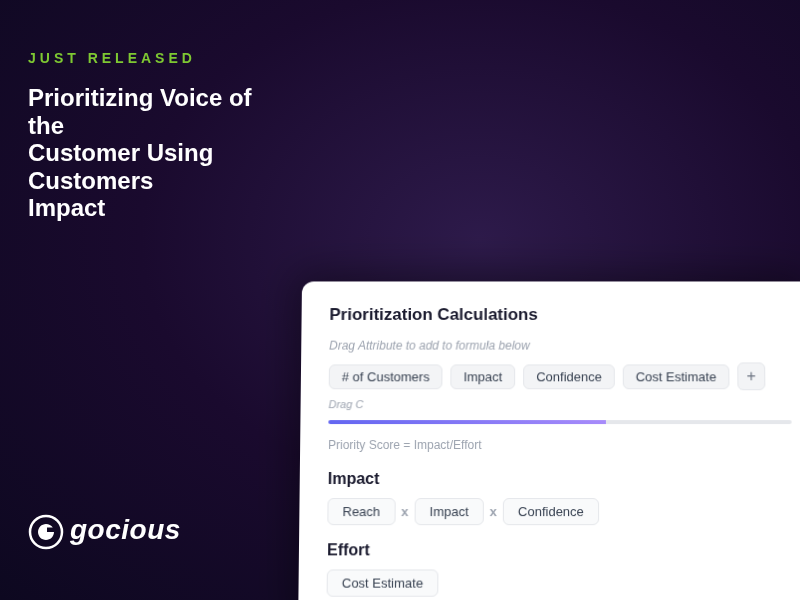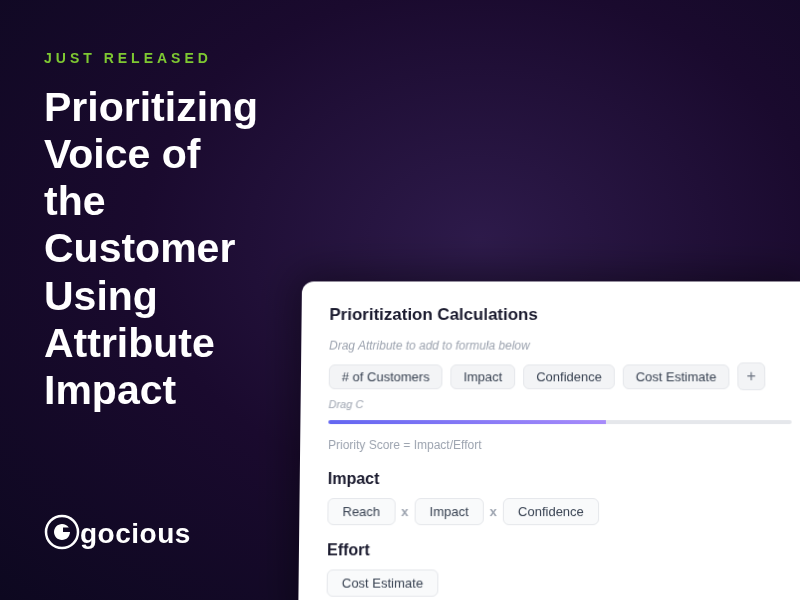--- a/index.html
+++ b/index.html
@@ -18,49 +18,50 @@
       inset: 0;
       background: radial-gradient(ellipse at 60% 40%, #2d1a4a 0%, #1a0a2e 50%, #0d0820 100%);
     }
 
     .left-panel {
       position: absolute;
       left: 0;
       top: 0;
       width: 310px;
       height: 600px;
-      padding: 50px 44px;
+      padding: 50px 28px;
       display: flex;
       flex-direction: column;
       justify-content: space-between;
       z-index: 2;
     }
 
     .top-content {}
 
     .just-released {
       font-size: 14px;
       font-weight: 700;
       letter-spacing: 4px;
       color: #7ec832;
       margin-bottom: 18px;
       text-transform: uppercase;
     }
 
     .main-title {
-      font-size: 41px;
+      font-size: 24px;
       font-weight: 800;
       color: #ffffff;
       line-height: 1.15;
     }
 
     .logo-area {
       display: flex;
-      align-items: flex-end;
-      gap: 0;
+      align-items: flex-start;
+      gap: 6px;
+      font-style: italic;
     }
 
     .logo-icon {
       width: 36px;
       height: 36px;
       position: relative;
     }
 
     .logo-text {
       font-size: 28px;
@@ -185,21 +186,21 @@
 </head>
 <body>
 
 <div class="background"></div>
 
 <div class="left-panel">
   <div class="top-content">
     <div class="just-released">JUST RELEASED</div>
     <h1 class="main-title">
       <span>Prioritizing Voice of the</span><br>
-      <span>Customer Using Attribute</span><br>
+      <span>Customer Using Customers</span><br>
       <span>Impact</span>
     </h1>
   </div>
 
   <div class="logo-area">
 
     <div class="logo-icon">
       <svg width="36" height="36" viewBox="0 0 36 36" fill="none">
         <circle cx="18" cy="18" r="16" stroke="white" stroke-width="2.5" fill="none"></circle>
         <path d="M26 18 C26 22.4 22.4 26 18 26 C13.6 26 10 22.4 10 18 C10 13.6 13.6 10 18 10 C20.8 10 23.3 11.4 24.8 13.5 L19 13.5 L19 18 L26 18 Z" fill="white"></path>

